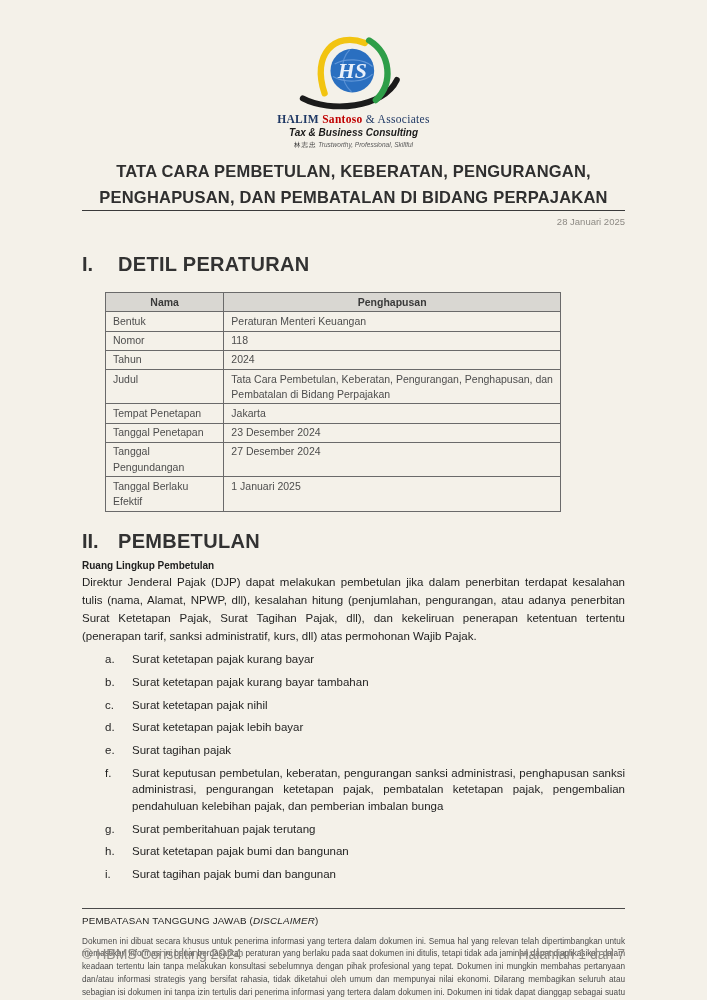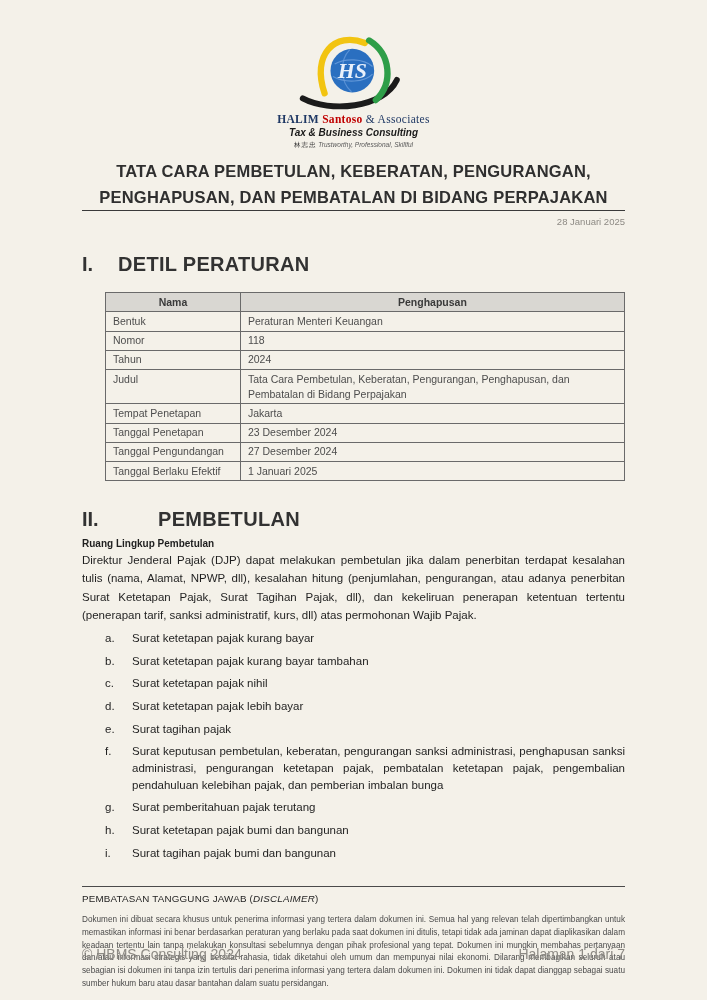--- a/index.html
+++ b/index.html
@@ -30,26 +30,26 @@
     border-bottom: 1.6px solid #3a3a3a; padding-bottom: 0;
   }
   .title-line { font-size: 16.5px; font-weight: bold; color: #2f2f2f; line-height: 1.55; letter-spacing: .2px; }
   .doc-date { text-align: right; font-size: 9.5px; color: #8d8a84; margin-top: 5px; }
 
   
   .sec-heading { display: flex; align-items: baseline; font-weight: bold; color: #323232; }
   .sec-heading .num { width: 36px; font-size: 20px; }
   .sec-heading .txt { font-size: 20px; letter-spacing: .3px; }
   .sec1 { margin-top: 26px; }
-  .sec2 { margin-top: 27px; gap: 40px; }
+  .sec2 { margin-top: 18px; }
 
   
   table.reg {
     margin: 16px 4px 0 23px;
-    width: 520px;
+    width: 456px;
     border-collapse: collapse;
     font-size: 10.5px;
     color: #4d4d4d;
   }
   table.reg th, table.reg td {
     border: 1px solid #6a6a6a;
     padding: 1.5px 7px;
     vertical-align: top;
     line-height: 1.45;
   }

